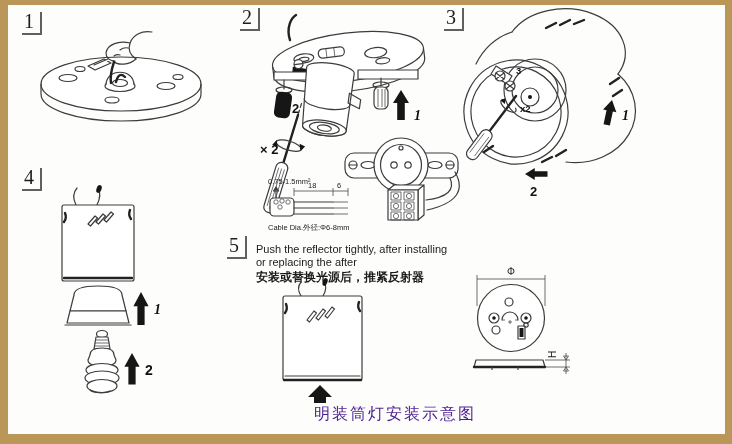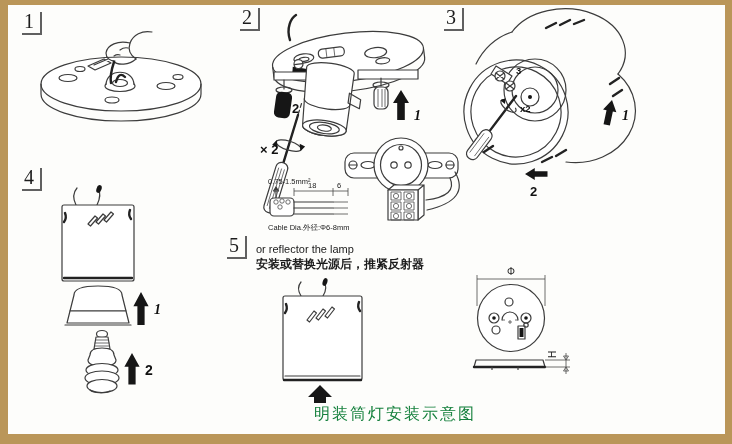--- a/index.html
+++ b/index.html
@@ -21,21 +21,21 @@
   .numsm{font-family:"Liberation Sans",sans-serif;font-size:9.5px;font-weight:bold;fill:#111;}
   .ital{font-family:"Liberation Serif",serif;font-size:14px;font-style:italic;font-weight:600;fill:#111;}
   .tiny{font-family:"Liberation Sans",sans-serif;font-size:7.5px;fill:#222;}
   .dimt{font-family:"Liberation Sans",sans-serif;font-size:10px;fill:#222;}
   .s5text{position:absolute;left:256px;top:243px;width:210px;font-size:11px;line-height:13px;
           color:#1b1b1b;font-weight:500;}
   .s5text .cn{font-size:12px;margin-top:2px;font-weight:600;}
   .method{position:absolute;left:608px;top:142px;font-family:"DejaVu Serif",serif;
           font-size:21px;line-height:30px;color:#101010;}
   .caption{position:absolute;left:285px;top:404px;width:220px;text-align:center;
-           font-family:"DejaVu Serif",serif;font-size:16px;letter-spacing:2px;color:#15803d;}
+           font-family:"DejaVu Serif",serif;font-size:16px;letter-spacing:2px;color:#4c1d95;}
 </style>
 </head>
 <body>
 
 <div class="canvas">
   <div class="frame"></div>
 
   <span class="badge" style="left:22px;top:12px;">1</span>
   <span class="badge" style="left:240px;top:8px;">2</span>
   <span class="badge" style="left:444px;top:8px;">3</span>
@@ -232,21 +232,22 @@
       <ellipse class="lnw" cx="82" cy="187" rx="16" ry="6.5"></ellipse>
       <ellipse class="lnw" cx="82" cy="195" rx="17" ry="7"></ellipse>
       <ellipse class="lnw" cx="82" cy="203" rx="15" ry="6.5"></ellipse>
       <path class="ln" d="M70,207 a12,5 0 0 0 20,1"></path>
     </g>
     <path class="blk" transform="translate(112,170) scale(0.95,1.05)" d="M0,0 L8,13 H3.8 V30 H-3.8 V13 H-8 Z"></path>
     <text class="num" x="125" y="192" style="font-size:14px;">2</text>
   </svg>
 
   <div class="s5text">
-    <div>or reflector the lamp</div>
+    <div>Push the reflector tightly, after installing</div>
+    <div>or replacing the after</div>
     <div class="cn">安装或替换光源后，推紧反射器</div>
   </div>
   <svg class="abs" style="left:265px;top:280px;" width="170" height="128" viewBox="0 0 170 128">
     <g>
       <path class="ln" d="M36,16 q-5,-8 0,-14 M58,16 q5,-8 1,-15"></path>
       <ellipse class="blk" cx="60" cy="2" rx="2.3" ry="4" transform="rotate(18 60 2)"></ellipse>
       <rect class="lnw" x="18" y="16" width="79" height="84" rx="2"></rect>
       <path class="thk" d="M21,24 q2,5 -1,9 M94,22 q-2,5 1,9"></path>
       <path class="ln" d="M42,40 l7,-9 l2.5,2 l-7,9 z M51,38 l7,-9 l2.5,2 l-7,9 z M60,36 l7,-9 l2.5,2 l-7,9 z"></path>
       <path class="ln" d="M20,96 h75"></path>

